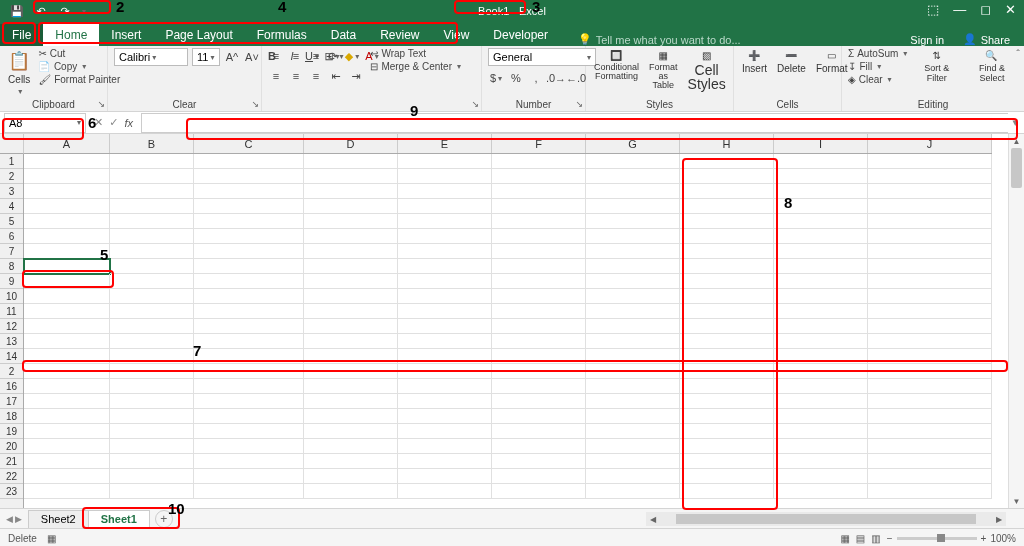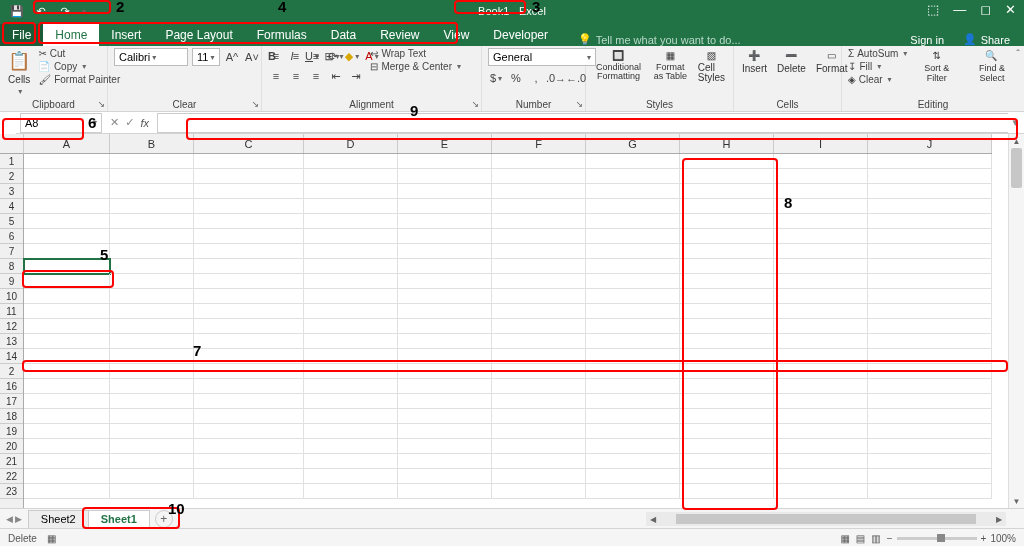--- a/index.html
+++ b/index.html
@@ -29,21 +29,21 @@
 .bigbtn { display: flex; flex-direction: column; align-items: center; font-size: 10px; color: #333; gap: 2px; padding: 2px 2px; }
 .stack { display: flex; flex-direction: column; gap: 2px; font-size: 10px; color: #444; }
 .stack-row { display: flex; align-items: center; gap: 3px; white-space: nowrap; }
 .fontbox { border: 1px solid #bbb; background: #fff; height: 18px; padding: 0 4px; display: flex; align-items: center; font-size: 11px; }
 .btnrow { display: flex; gap: 4px; align-items: center; }
 .mini { width: 16px; height: 16px; display: flex; align-items: center; justify-content: center; font-size: 11px; color: #444; border: 1px solid transparent; }
 .dlg-launcher { position: absolute; right: 2px; bottom: 2px; font-size: 9px; color: #666; }
 .group { position: relative; }
 
 
-.fbar { height: 22px; border-bottom: 1px solid #d4d4d4; display: flex; align-items: center; background: #fff; margin-left: 16px; }
+.fbar { height: 22px; border-bottom: 1px solid #d4d4d4; display: flex; align-items: center; background: #fff; }
 .namebox { width: 82px; height: 20px; border: 1px solid #ccc; margin-left: 4px; padding: 0 4px; display: flex; align-items: center; justify-content: space-between; font-size: 11px; }
 .fx-controls { display: flex; align-items: center; gap: 6px; padding: 0 8px; color: #888; }
 .fx { font-style: italic; color: #555; }
 .formula-input { flex: 1; height: 20px; border: 1px solid #ccc; border-right: none; margin-right: 4px; }
 
 
 .gridwrap { position: relative; height: 374px; display: flex; }
 .corner { width: 24px; height: 20px; background: #f0f0f0; border-right: 1px solid #ccc; border-bottom: 1px solid #aaa; }
 .colhdrs { display: flex; height: 20px; background: #f0f0f0; border-bottom: 1px solid #aaa; }
 .colhdr { border-right: 1px solid #ccc; display: flex; align-items: center; justify-content: center; font-size: 11px; color: #333; }
@@ -205,21 +205,20 @@
             <span>↩</span>
             <span>Wrap Text</span>
           </div>
         <div class="stack-row">
             <span>⊟</span>
             <span>Merge &amp; Center</span>
             <span class="caret">▾</span>
           </div>
       </div>
     </div>
-    <div class="group-label">Alignment</div>
     <span class="dlg-launcher">↘</span>
   </div>
 
   <div class="group" style="width:104px">
     <div class="group-body" style="flex-direction:column;gap:4px">
       <div class="fontbox" style="width:108px">
           <span>General</span>
           <span class="caret" style="margin-left:auto">▾</span>
         </div>
       <div class="btnrow">
@@ -239,21 +238,21 @@
       <div class="bigbtn">
           <span>🔲</span>
           <span style="font-size:9px;line-height:1;text-align:center">Conditional Formatting</span>
         </div>
       <div class="bigbtn">
           <span>▦</span>
           <span style="font-size:9px;line-height:1;text-align:center">Format as Table</span>
         </div>
       <div class="bigbtn">
           <span>▧</span>
-          <span style="font-size:10px;line-height:1;text-align:left">Cell Styles</span>
+          <span style="font-size:14px;line-height:1;text-align:center">Cell Styles</span>
         </div>
     </div>
     <div class="group-label">Styles</div>
   </div>
 
   <div class="group" style="width:108px">
     <div class="group-body">
       <div class="bigbtn">
           <span>➕</span>
           <span>Insert</span>

